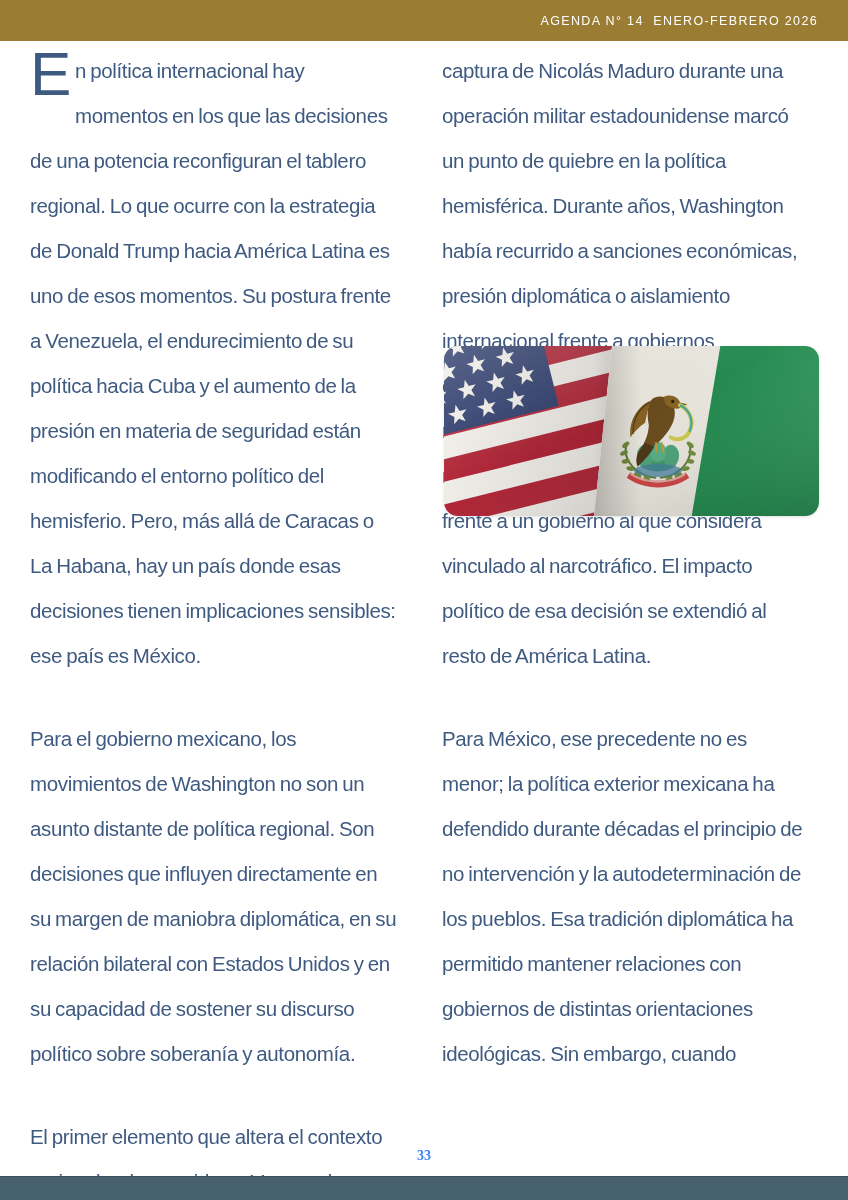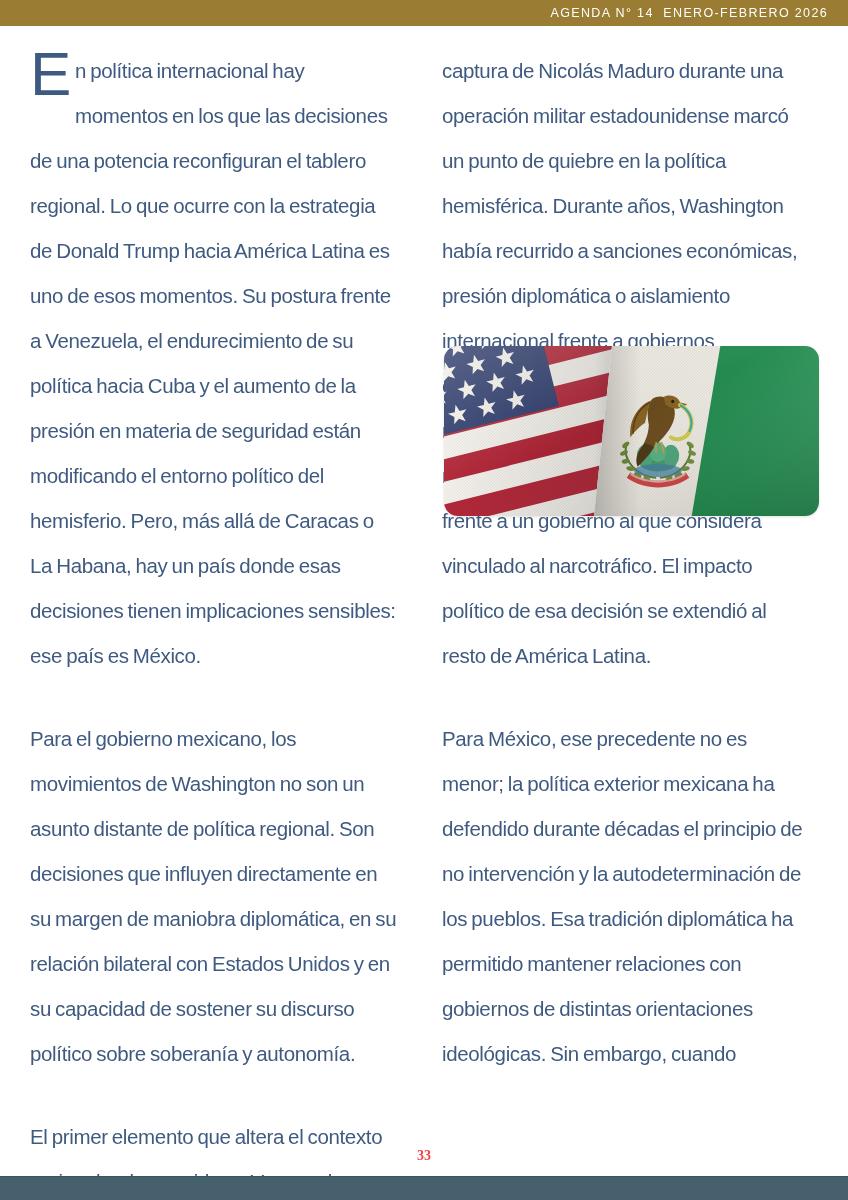--- a/index.html
+++ b/index.html
@@ -17,26 +17,26 @@
     height: 1200px;
     background: #ffffff;
     overflow: hidden;
   }
 
   
   .header-band {
     position: absolute;
     top: 0; left: 0;
     width: 848px;
-    height: 26px;
+    height: 41px;
     background: #9a7c32;
     display: flex;
     align-items: center;
     justify-content: flex-end;
-    padding-right: 20px;
+    padding-right: 30px;
   }
   .header-text {
     color: #ffffff;
     font-size: 12.5px;
     letter-spacing: 1.35px;
     font-weight: 400;
     white-space: pre;
     font-family: "Liberation Sans", sans-serif;
   }
 
@@ -98,21 +98,21 @@
   
   .page-number {
     position: absolute;
     left: 0;
     top: 1148px;
     width: 848px;
     text-align: center;
     font-family: "Liberation Serif", serif;
     font-weight: bold;
     font-size: 14px;
-    color: #ef4444;
+    color: #3b82f6;
   }
   .footer-band {
     position: absolute;
     left: 0;
     bottom: 0;
     width: 848px;
     height: 24px;
     background: #47606e;
     border-top: 1px solid #3c525e;
   }

